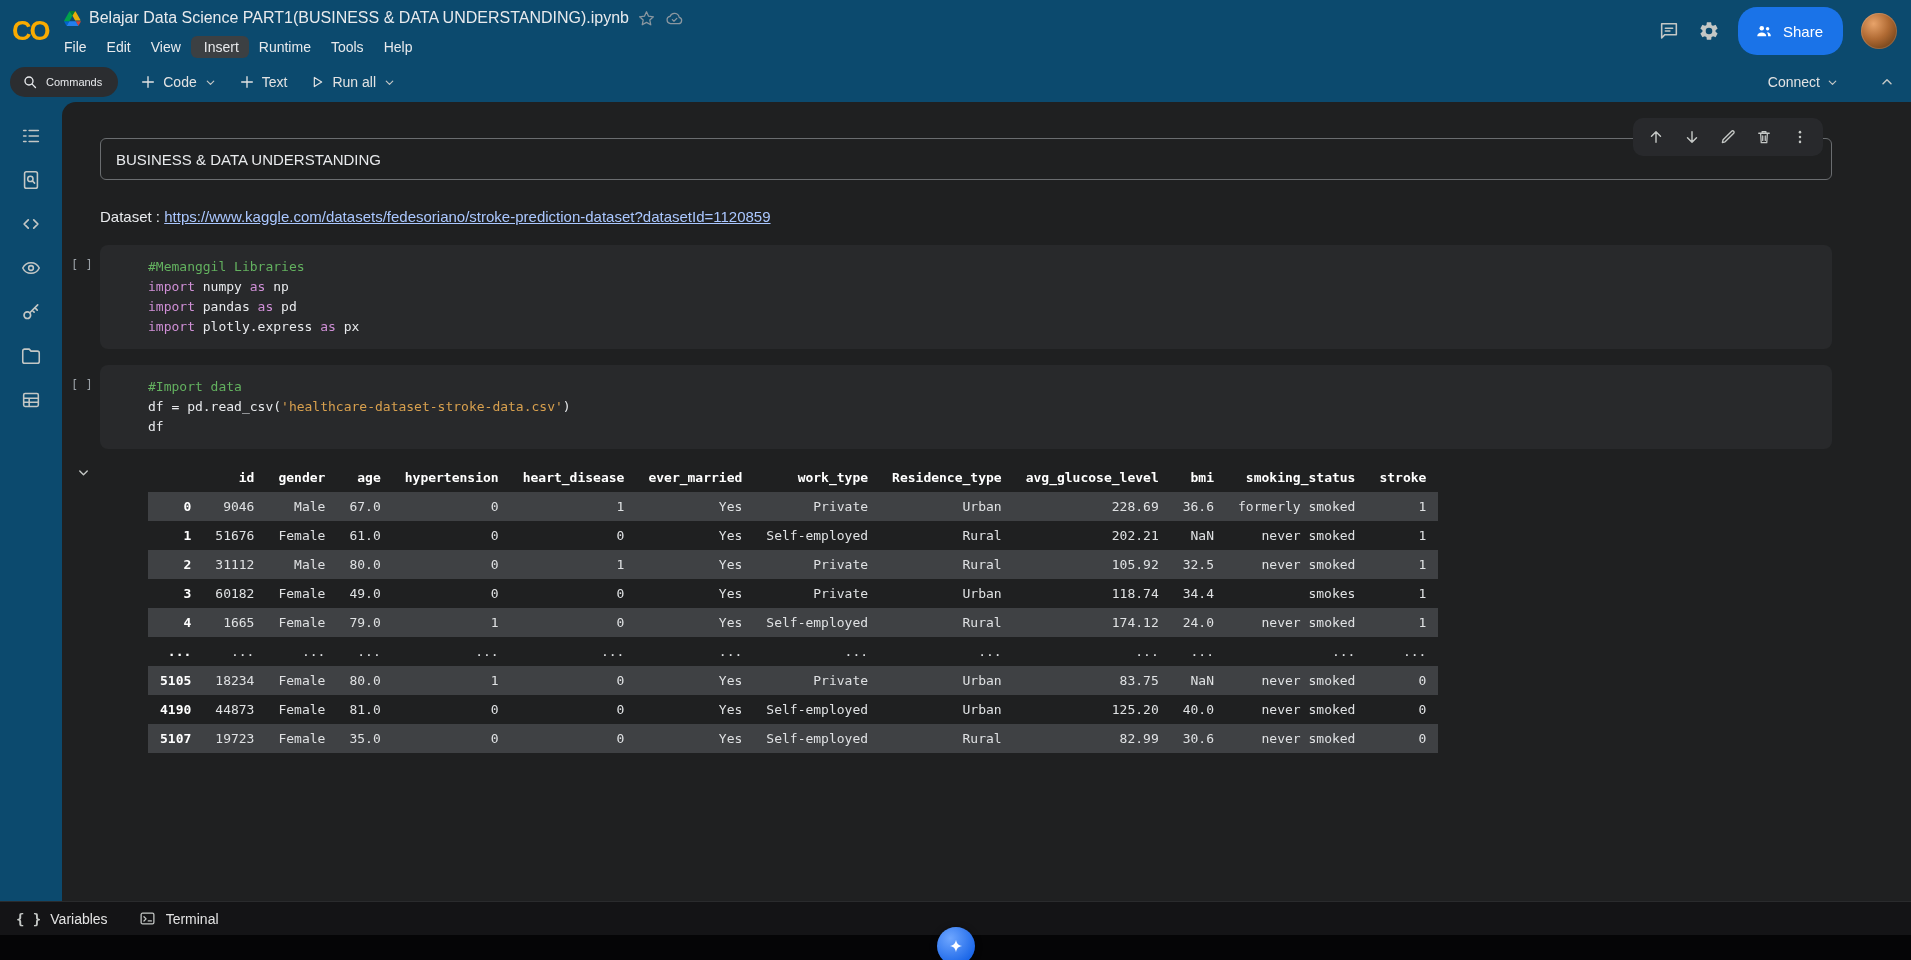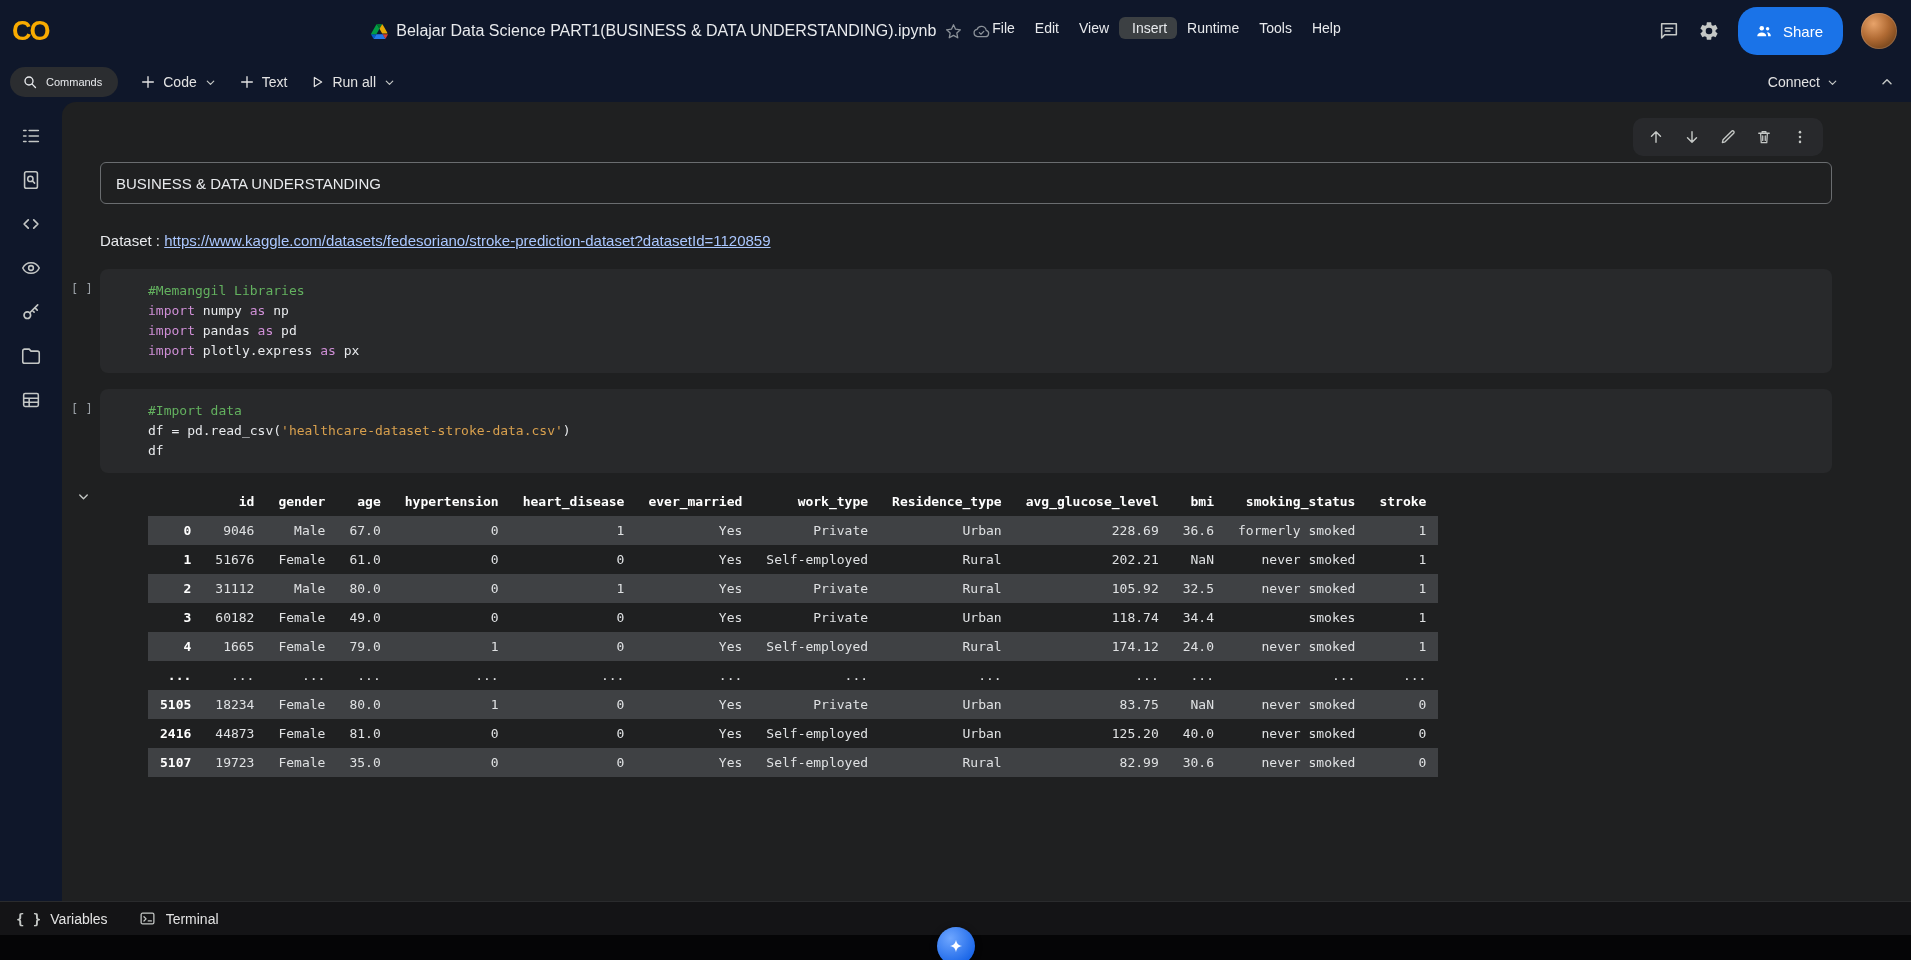--- a/index.html
+++ b/index.html
@@ -1,23 +1,23 @@
 <!DOCTYPE html>
 <html style="--accent-blue: #1a73e8; --logo-orange: #f9ab00; --link-blue: #aac7ff; --code-comment: #63b15f; --code-keyword: #cf8fd6; --code-string: #d8a04e;"><head>
 <meta charset="utf-8">
 <style>
   * { margin:0; padding:0; box-sizing:border-box; }
   html,body { background:#000; }
   body { font-family:"Liberation Sans","DejaVu Sans",sans-serif; }
-  .app { position:relative; width:1911px; height:960px; background:#0f172a; overflow:hidden; color:#e3e3e3; }
+  .app { position:relative; width:1911px; height:960px; background:#0c4a6e; overflow:hidden; color:#e3e3e3; }
 
   
   header { height:62px; display:flex; align-items:center; padding:0 14px 0 12px; }
   .logo { width:52px; font-weight:bold; font-size:27px; letter-spacing:-2px; color:var(--logo-orange,#f9ab00); cursor:pointer; }
-  .header-main { flex:1; display:flex; flex-direction:row; justify-content:center; min-width:0; }
+  .header-main { flex:1; display:flex; flex-direction:column; justify-content:center; min-width:0; }
   .title-row { display:flex; align-items:center; height:32px; gap:8px; }
   .doc-title { font-size:16px; color:#e8eaed; white-space:nowrap; }
   .title-icon { display:flex; align-items:center; opacity:.9; cursor:pointer; }
   .menu-row { display:flex; align-items:center; height:26px; margin-left:-10px; }
   .menu-item { font-size:14px; color:#e8eaed; padding:3px 10px; border-radius:6px; cursor:pointer; }
   .menu-item.active { background:#3c4043;padding-left:13px; }
   .header-right { display:flex; align-items:center; gap:18px; }
   .icon-btn { display:flex; align-items:center; justify-content:center; cursor:pointer; }
   .share-btn { display:flex; align-items:center; gap:9px; height:48px; padding:0 20px 0 16px; border:none; border-radius:19px; background:var(--accent-blue,#1a73e8); color:#fff; font-size:15px; font-family:inherit; cursor:pointer; }
   .avatar { width:36px; height:36px; border-radius:50%; background:radial-gradient(circle at 35% 30%, #e8a36a 0%, #b06a33 45%, #6e4018 85%); box-shadow:inset 0 0 0 1px rgba(255,255,255,.15); cursor:pointer; }
@@ -31,21 +31,21 @@
 
   
   .main { display:flex; height:799px; }
   .sidebar { width:62px; display:flex; flex-direction:column; align-items:center; padding-top:16px; gap:8px; flex-shrink:0; }
   .side-btn { width:44px; height:36px; display:flex; align-items:center; justify-content:center; border-radius:8px; cursor:pointer; }
   .panel { flex:1; background:#1f2021; border-radius:14px 0 0 0; position:relative; padding:36px 79px 0 38px; overflow:hidden; }
 
   .cell-toolbar { position:absolute; top:16px; right:88px; display:flex; align-items:center; gap:10px; padding:6px 10px; background:#28292c; border-radius:10px; }
   .cell-toolbar .icon-btn { width:26px; height:26px; }
 
-  .md-box { height:42px; border:1px solid #6a6d70; border-radius:6px; display:flex; align-items:center; padding:0 15px; font-size:15px; color:#e8eaed; cursor:text;margin-top:24px; }
+  .md-box { height:42px; border:1px solid #6a6d70; border-radius:6px; display:flex; align-items:center; padding:0 15px; font-size:15px; color:#e8eaed; cursor:text; }
   .dataset-line { margin-top:28px; font-size:15px; color:#e8eaed; }
   .dataset-line a { color:var(--link-blue,#aac7ff); text-decoration:underline; cursor:pointer; }
 
   .code-cell { position:relative; background:#28292b; border-radius:8px; padding:12px 16px 12px 48px; margin-top:20px; }
   .code-cell + .code-cell { margin-top:16px; }
   .cell-marker { position:absolute; left:-29px; top:13px; font-family:"DejaVu Sans Mono","Liberation Mono",monospace; font-size:12px; color:#9aa0a6; cursor:pointer; white-space:pre; }
   .code-editor { font-family:"DejaVu Sans Mono","Liberation Mono",monospace; font-size:13px; line-height:20px; cursor:text; }
   .code-line { white-space:pre; }
   .tok-c { color:var(--code-comment,#63b15f); }
   .tok-k { color:var(--code-keyword,#cf8fd6); }
@@ -428,21 +428,21 @@
                 <td>0</td>
                 <td>Yes</td>
                 <td>Private</td>
                 <td>Urban</td>
                 <td>83.75</td>
                 <td>NaN</td>
                 <td>never smoked</td>
                 <td>0</td>
               </tr>
               <tr>
-                <th>2416</th>
+                <th>4190</th>
                 <td>44873</td>
                 <td>Female</td>
                 <td>81.0</td>
                 <td>0</td>
                 <td>0</td>
                 <td>Yes</td>
                 <td>Self-employed</td>
                 <td>Urban</td>
                 <td>125.20</td>
                 <td>40.0</td>

